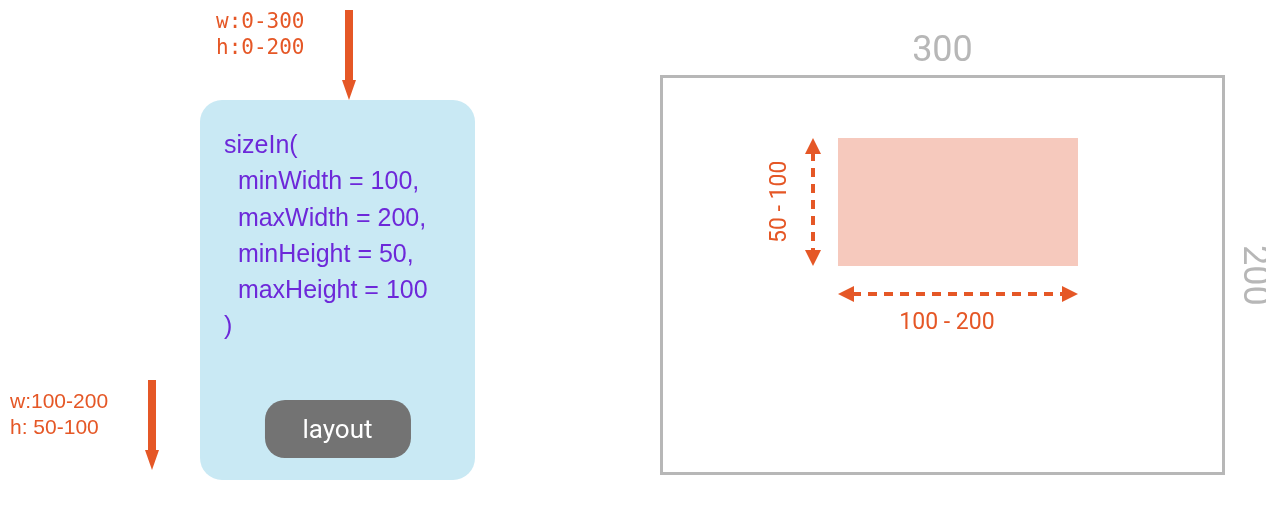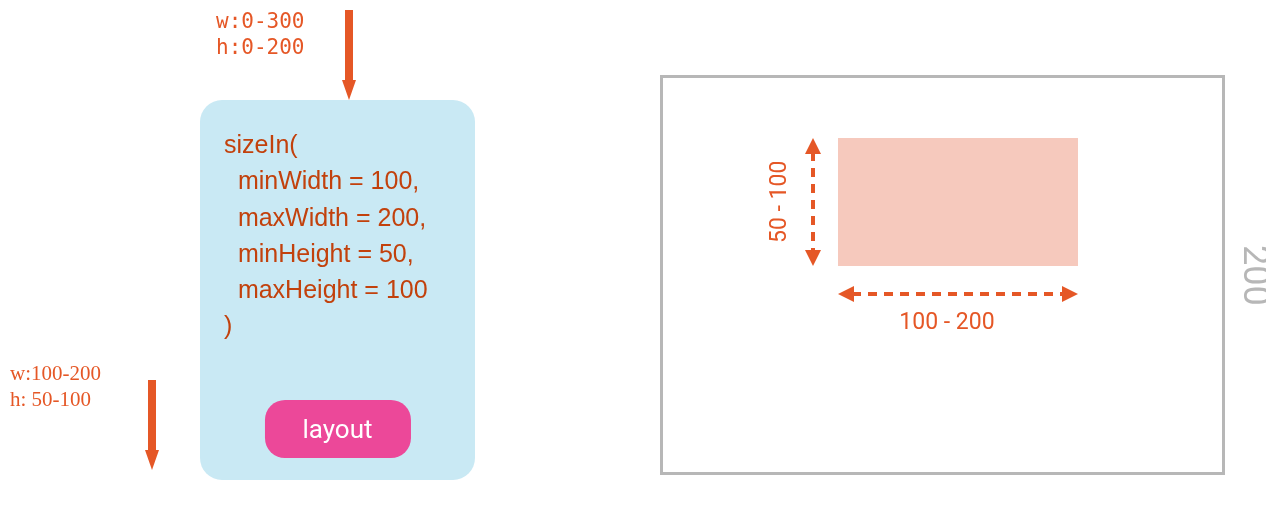--- a/index.html
+++ b/index.html
@@ -34,30 +34,30 @@
     width: 275px;
     height: 380px;
     background: #c9e9f4;
     border-radius: 22px;
     padding: 26px 24px;
   }
   .code-text {
     font-family: -apple-system, BlinkMacSystemFont, sans-serif;
     font-size: 25px;
     line-height: 1.45;
-    color: #c2410c;
+    color: #6d28d9;
     font-weight: 400;
     white-space: pre;
   }
   .layout-btn {
     position: absolute;
     bottom: 22px;
     left: 50%;
     transform: translateX(-50%);
-    background: #ec4899;
+    background: #737373;
     color: #fff;
     font-size: 26px;
     font-weight: 400;
     padding: 14px 38px;
     border-radius: 20px;
     border: none;
     text-align: center;
   }
   .arrow-in {
     position: absolute;
@@ -81,22 +81,22 @@
     font-family: ui-monospace, SFMono-Regular, Menlo, monospace;
     font-size: 21px;
     line-height: 1.25;
     color: #e55726;
     text-align: left;
     white-space: pre;
   }
   .constraints-out {
     position: absolute;
     left: 10px;
-    top: 360px;
-    font-family: Liberation Serif, serif;
+    top: 388px;
+    font-family: Liberation Sans, sans-serif;
     font-size: 21px;
     line-height: 1.25;
     color: #e55726;
     text-align: left;
     white-space: pre;
   }
 
   
   .outer-box {
     position: absolute;
@@ -214,20 +214,21 @@
   <div class="arrow-out">
     <svg class="arrow-svg" viewBox="0 0 14 90">
       <line x1="7" y1="0" x2="7" y2="72" stroke="#e55726" stroke-width="8"></line>
       <polygon points="0,70 14,70 7,90" fill="#e55726"></polygon>
     </svg>
   </div>
 </div>
 
 <div class="right-region">
 
+  <div class="dim-top">300</div>
   <div class="dim-right">200</div>
 
   <div class="outer-box">
 
     <div class="inner-rect"></div>
 
     <div class="v-arrow-group">
       <svg width="40" height="128" viewBox="0 0 40 128">
         <polygon points="20,0 12,16 28,16" fill="#e55726"></polygon>
         <line x1="20" y1="14" x2="20" y2="114" stroke="#e55726" stroke-width="4" stroke-dasharray="9 7"></line>

